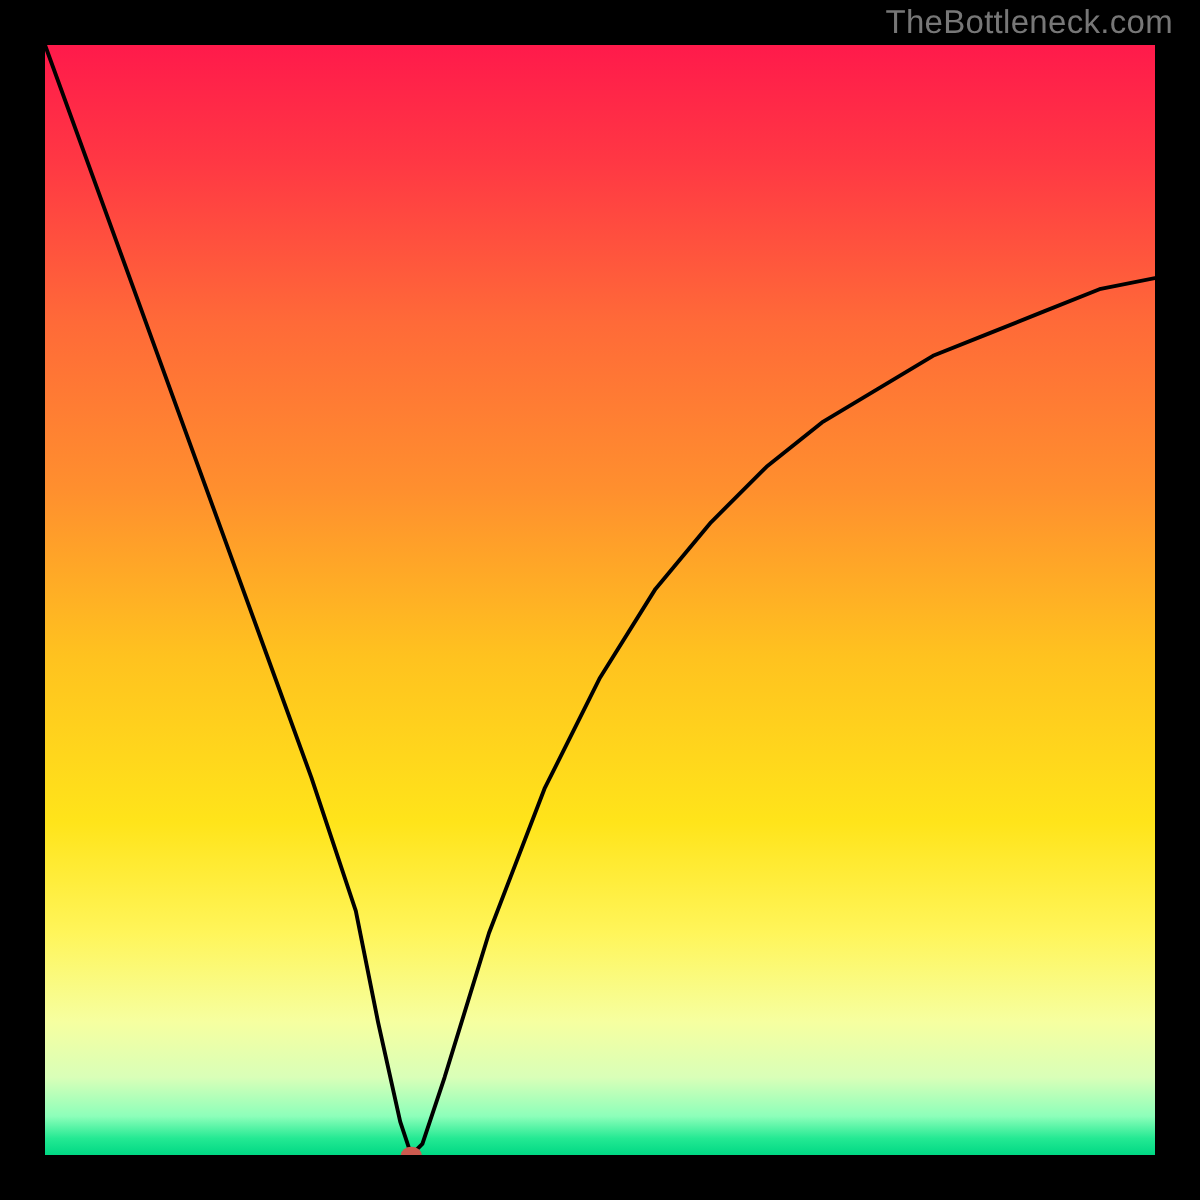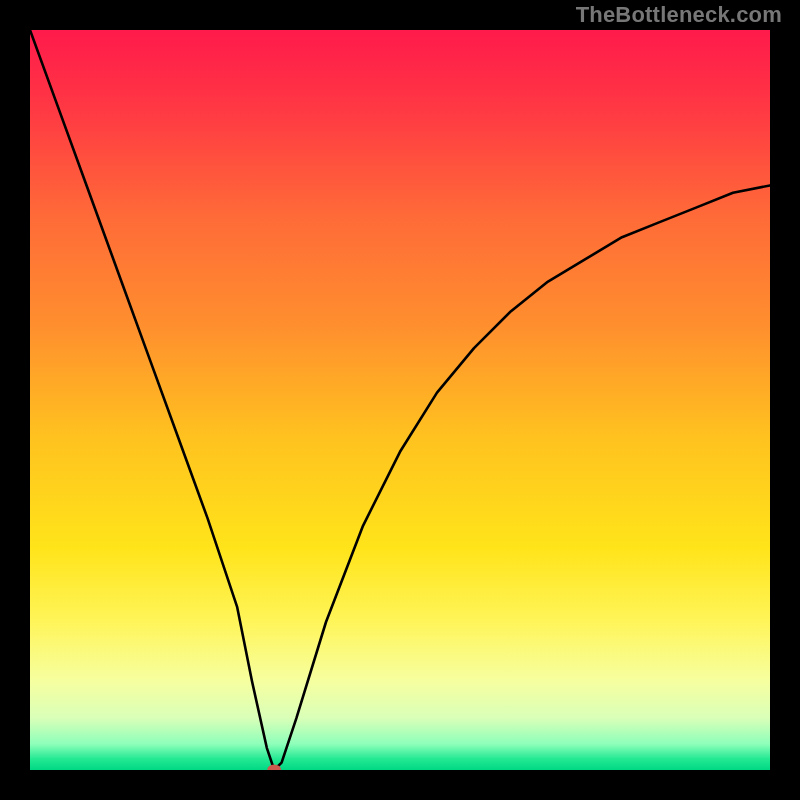--- a/index.html
+++ b/index.html
@@ -16,21 +16,21 @@
     width: 800px;
     height: 800px;
     background: #000;
   }
   .watermark {
     position: absolute;
     top: 2px;
     right: 18px;
     color: #777;
     font-size: 22px;
-    font-weight: 700;
+    font-weight: 400;
     letter-spacing: 0.2px;
     user-select: none;
   }
   .plot {
     position: absolute;
     left: 30px;
     top: 30px;
     width: 740px;
     height: 740px;
   }

